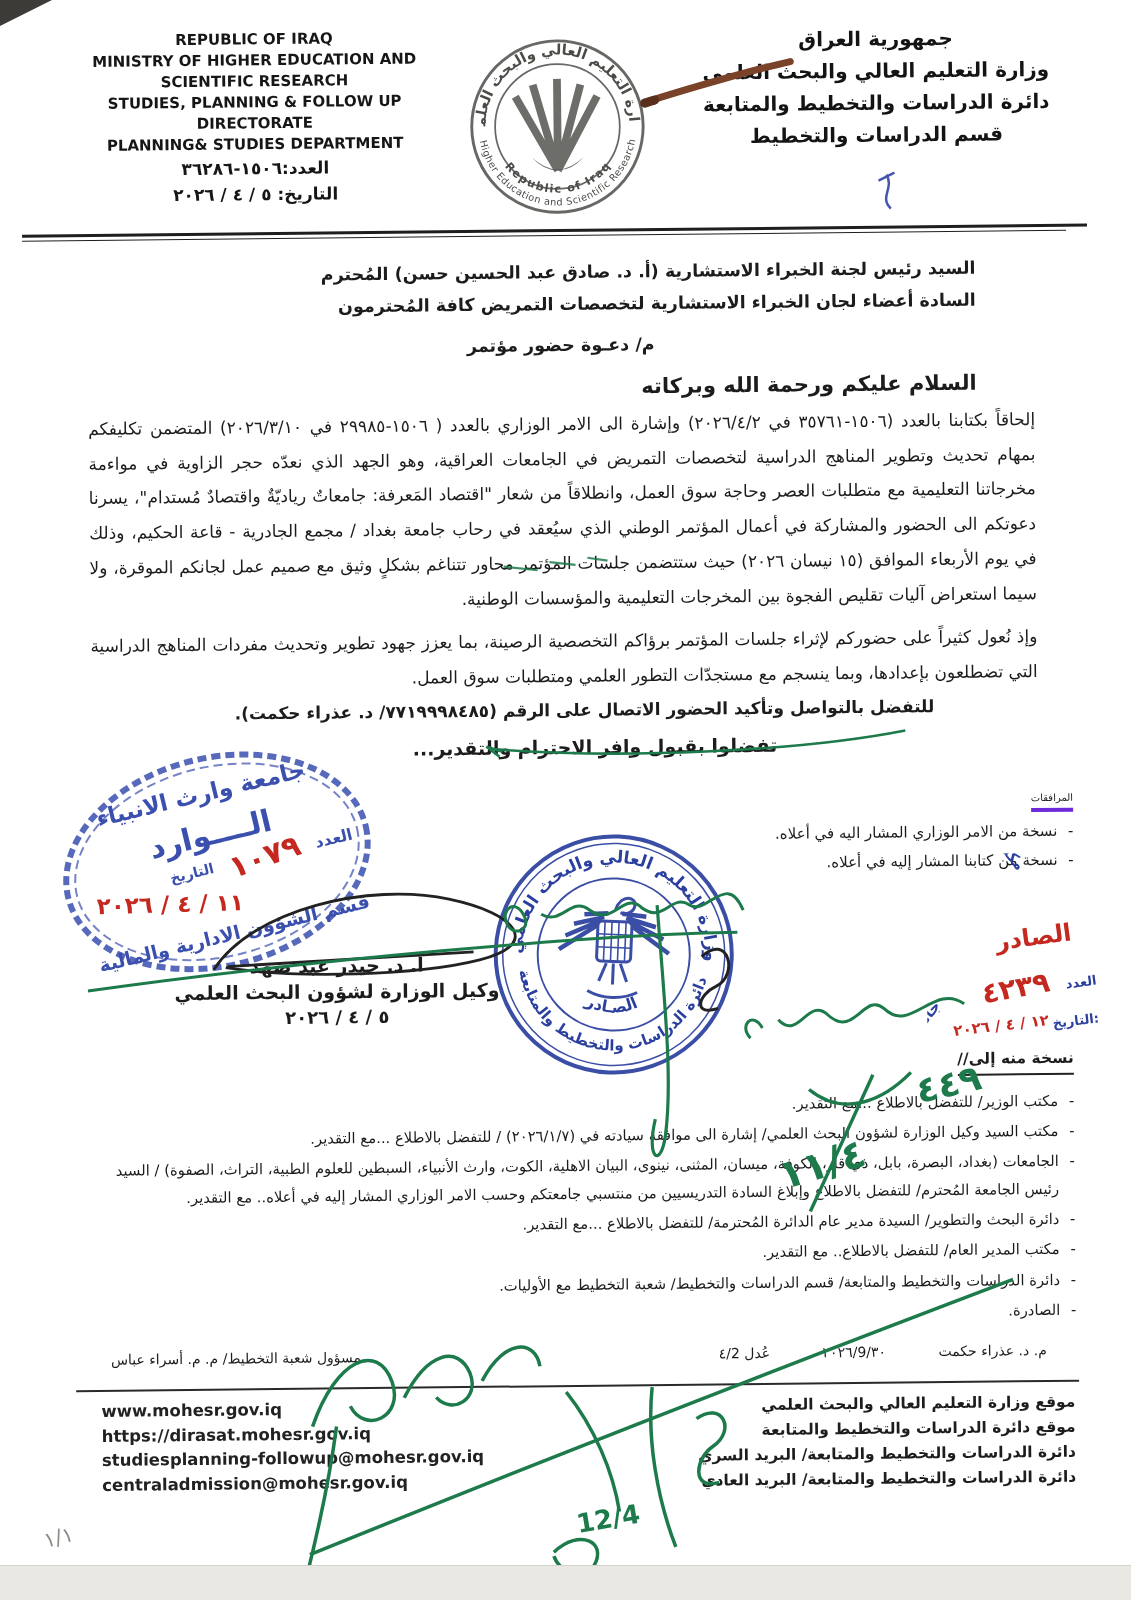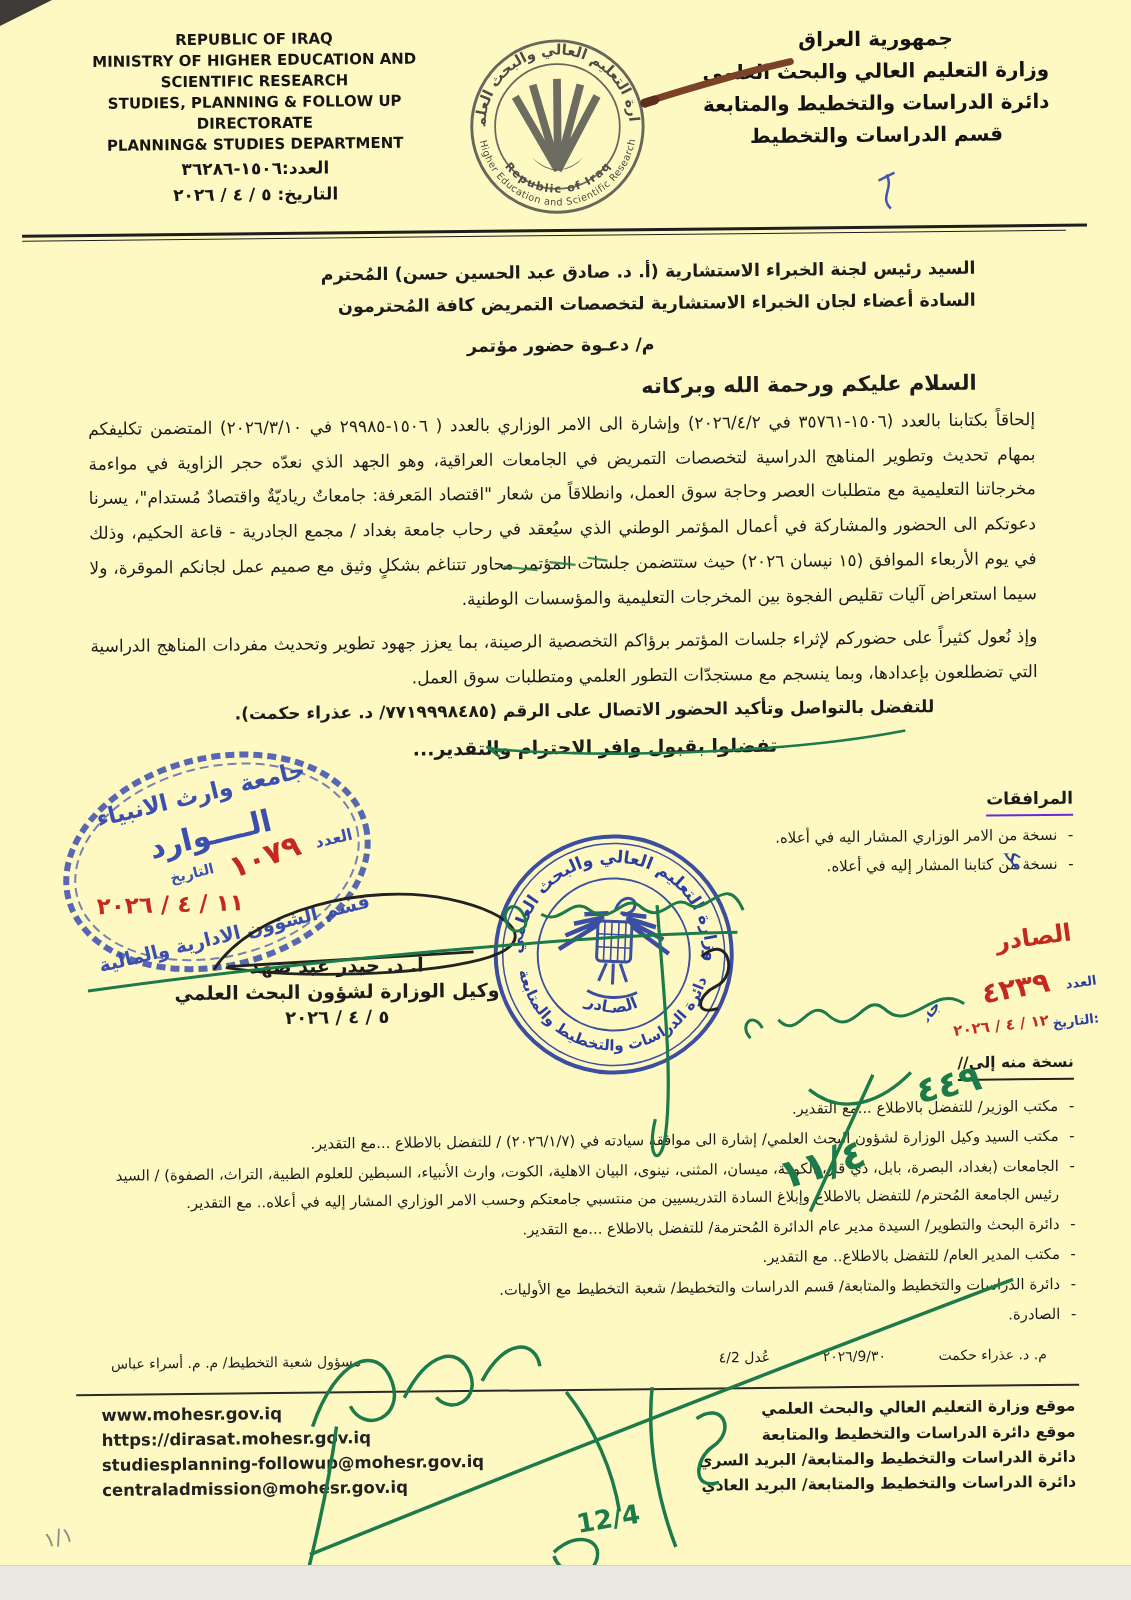--- a/index.html
+++ b/index.html
@@ -1,16 +1,16 @@
 <!DOCTYPE html>
 <html lang="ar"><head>
 <meta charset="utf-8">
 <style>
   html,body{margin:0;padding:0;background:#cfcdc8;}
-  .page{position:relative;width:1131px;height:1600px;margin:0 auto;background:#fef9c3;
+  .page{position:relative;width:1131px;height:1600px;margin:0 auto;background:#ffffff;
         overflow:hidden;font-family:"DejaVu Sans",sans-serif;color:#1c1c1c;}
   .content{position:absolute;inset:0;transform:rotate(-0.6deg);}
   
   .header{display:flex;align-items:flex-start;padding:26px 34px 0 66px;}
   .h-left{width:392px;text-align:center;font-weight:bold;font-size:15px;line-height:1.4;color:#161616;}
   .h-left .ar{font-size:17px;direction:rtl;margin-top:2px;}
   .h-seal{width:212px;display:flex;justify-content:center;padding-top:8px;}
   .h-right{flex:1;text-align:center;font-weight:bold;font-size:20px;line-height:1.6;direction:rtl;color:#141414;}
   .rule-wrap{margin:10px 38px 0 28px;}
   .rule-a{height:3px;background:#1e1e1e;}
@@ -18,21 +18,21 @@
   
   .addressee{direction:rtl;text-align:right;font-weight:bold;font-size:17.5px;line-height:1.85;
              margin:20px 150px 0 170px;}
   .subject{direction:rtl;text-align:center;font-weight:bold;font-size:17.5px;margin-top:14px;}
   .greeting{direction:rtl;text-align:right;font-weight:bold;font-size:21px;margin:20px 150px 0 0;}
   .body-par{direction:rtl;text-align:justify;font-size:17px;line-height:2.05;margin:8px 92px 0 92px;}
   .phone-par{direction:rtl;text-align:center;font-weight:bold;font-size:17px;margin:6px 120px 0 160px;}
   .closing{direction:rtl;text-align:center;font-weight:bold;font-size:19px;margin:16px 0 0 60px;}
   
   .attachments{direction:rtl;width:440px;margin:30px 58px 0 auto;font-size:15px;line-height:1.8;}
-  .attachments .hd{font-weight:bold;font-size:17px;border-bottom:2px solid #6d28d9;display:inline-block;padding-bottom:1px;}
+  .attachments .hd{font-weight:normal;font-size:10px;border-bottom:4px solid #6d28d9;display:inline-block;padding-bottom:1px;}
   .dash-list{list-style:none;margin:6px 0 0;padding:0;}
   .dash-list li{position:relative;padding-right:16px;margin-bottom:2px;}
   .dash-list li::before{content:"-";position:absolute;right:0;top:0;}
   
   .stamp-spacer{height:150px;}
   
   .sig-block{position:absolute;left:160px;top:952px;width:350px;text-align:center;direction:rtl;font-weight:bold;}
   .sig-name{font-size:19px;}
   .sig-title{font-size:19px;margin-top:4px;}
   .sig-date{font-size:18px;margin-top:4px;letter-spacing:2px;}

